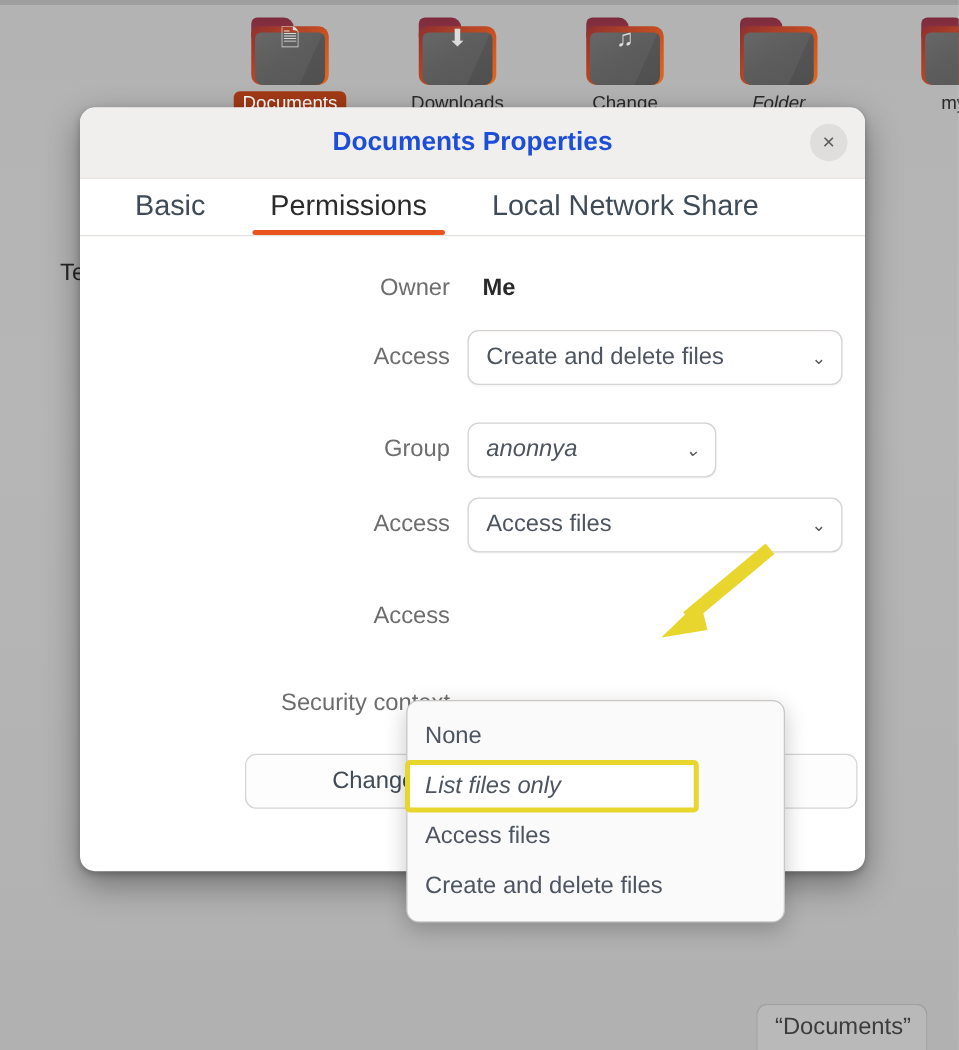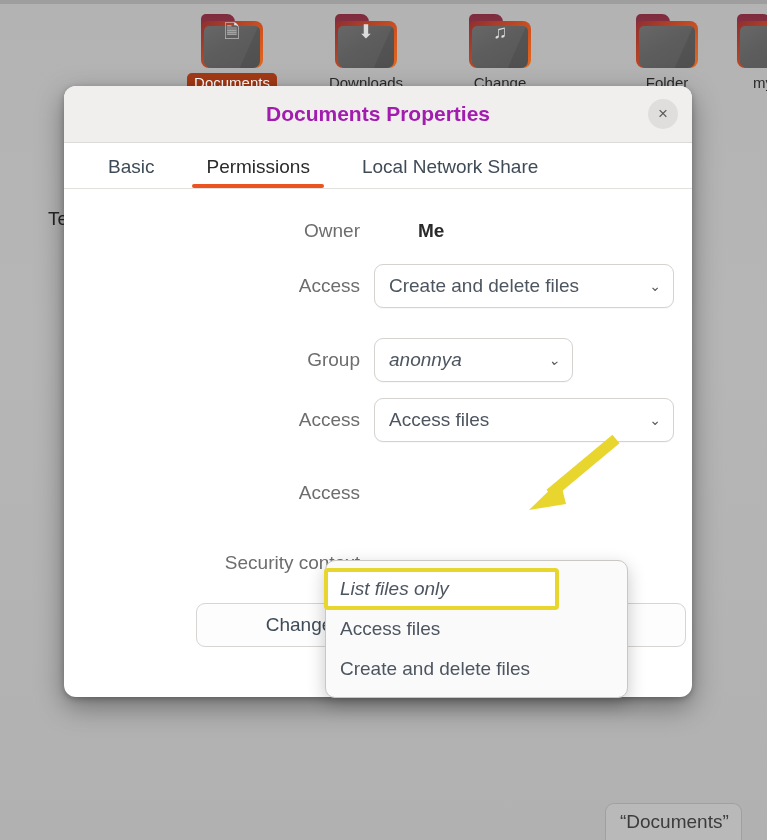--- a/index.html
+++ b/index.html
@@ -160,21 +160,21 @@
     background: #f0efee;
     border-radius: 12px 12px 0 0;
     border-bottom: 1px solid #dcdad7;
     display: flex;
     align-items: center;
     justify-content: center;
   }
   #dialog-title {
     font-size: 21px;
     font-weight: bold;
-    color: #a21caf;
+    color: #1d4ed8;
   }
   #close-button {
     position: absolute;
     right: 14px;
     top: 13px;
     width: 30px; height: 30px;
     border-radius: 50%;
     background: #e0dedc;
     border: none;
     color: #5b5b5b;
@@ -190,21 +190,21 @@
   #tabbar {
     display: flex;
     align-items: flex-end;
     height: 45px;
     background: #ffffff;
     border-bottom: 1px solid #e3e1de;
     padding-left: 18px;
   }
   .tab-item {
     position: relative;
-    font-size: 19px;
+    font-size: 23px;
     color: #3f4b57;
     padding: 0 26px 10px 26px;
     cursor: pointer;
     white-space: nowrap;
   }
   .tab-item.active {
     color: #2b2b2b;
   }
   .tab-item.active::after {
     content: "";
@@ -361,21 +361,21 @@
       <div class="folder">
         <div class="tab"></div>
         <div class="back"></div>
         <div class="front"></div>
         <div class="glyph">♫</div>
       </div>
     </div>
     <span class="icon-label">Change</span>
   </div>
 
-  <div class="desk-icon" style="left:612px; top:14px;">
+  <div class="desk-icon" style="left:568px; top:14px;font-style:italic;">
     <div class="icon-art">
       <div class="folder">
         <div class="tab"></div>
         <div class="back"></div>
         <div class="front"></div>
       </div>
     </div>
     <span class="icon-label">Folder</span>
   </div>
 
@@ -403,21 +403,21 @@
   </div>
 
   <div id="tabbar">
     <div class="tab-item">Basic</div>
     <div class="tab-item active">Permissions</div>
     <div class="tab-item">Local Network Share</div>
   </div>
 
   <div id="dialog-body">
 
-    <div class="form-row" style="height:40px;gap:32px;">
+    <div class="form-row" style="height:40px;">
       <div class="row-label">Owner</div>
       <div class="row-value-static">Me</div>
     </div>
 
     <div class="form-row" style="height:50px;">
       <div class="row-label">Access</div>
       <div class="combo wide">
         <span>Create and delete files</span>
         <span class="chev">⌄</span>
       </div>
@@ -457,20 +457,21 @@
     <div class="form-row" style="height:44px;">
       <div class="row-label">Security context</div>
       <div></div>
     </div>
 
     <div id="btn-row">
       <button id="change-perms-button">Change Permissions for Enclosed Files…</button>
     </div>
 
     <div id="dropdown-popup">
+      <div class="dd-item">None</div>
       <div class="dd-item highlighted">List files only</div>
       <div class="dd-item">Access files</div>
       <div class="dd-item">Create and delete files</div>
     </div>
 
   </div>
 </div>
 
 <svg id="annotation-arrow" viewBox="0 0 110 95">
   <g>

